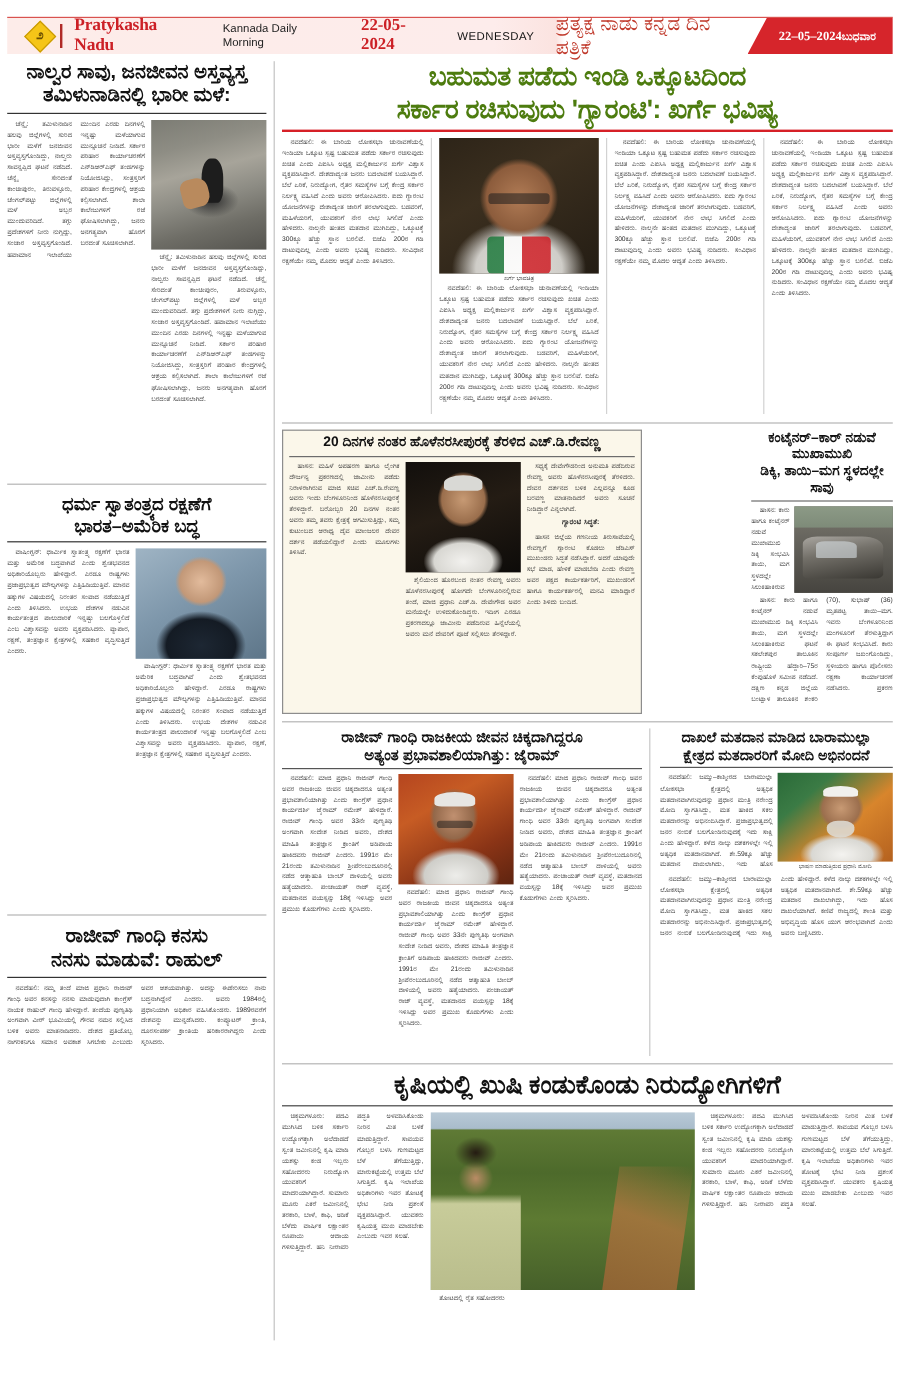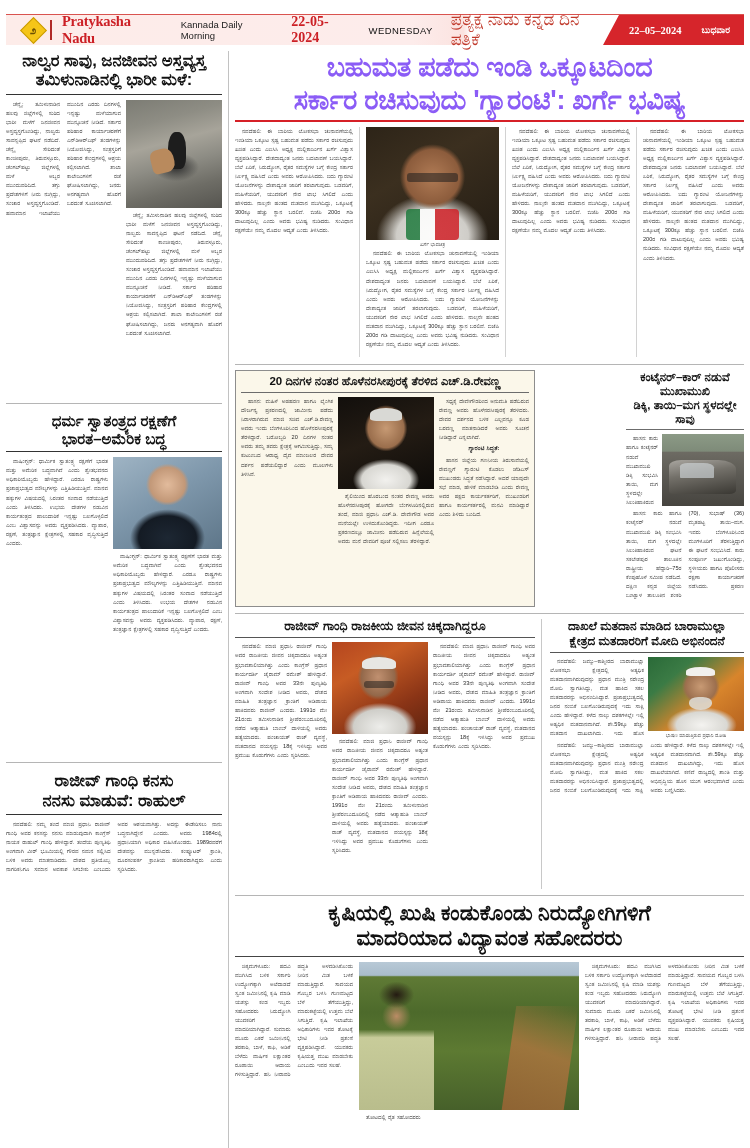--- a/index.html
+++ b/index.html
@@ -56,38 +56,38 @@
   .mh-day{font-size:9.5px;color:#111;margin-left:16px;letter-spacing:0.4px;}
   .mh-kn{font-size:17px;color:#c0392b;margin-left:18px;font-weight:normal;}
   .mh-redtag{
     margin-left:auto;height:30px;background:#d6252b;color:#fff;
     display:flex;align-items:center;padding:0 14px 0 26px;
     font-size:9.5px;font-weight:bold;
     clip-path:polygon(16px 0,100% 0,100% 100%,0 100%);
     white-space:nowrap;
   }
   .mh-redtag .mh-rd{font-family:"Liberation Serif",serif;font-size:10.5px;}
-  .mh-redtag .mh-rk{margin-left:20px;font-size:9px;}
+  .mh-redtag .mh-rk{margin-left:0;font-size:9px;}
 
   
   .body-wrap{position:relative;margin:6px 6px 0 6px;display:flex;gap:6px;}
   .col-left{width:216px;flex:0 0 216px;}
   .col-main{flex:1 1 auto;}
 
   
   .hl-blk{
     font-family:"Liberation Sans", sans-serif;
     font-weight:bold;color:#111;text-align:center;
     line-height:1.18;
   }
   .hl-s1{font-size:16.5px;}
   .hl-s2{font-size:15px;}
   .hl-red{
-    color:#8b5cf6;font-weight:bold;text-align:center;
-    font-size:27px;line-height:1.22;letter-spacing:-0.3px;
+    color:#4d7c0f;font-weight:bold;text-align:center;
+    font-size:22px;line-height:1.22;letter-spacing:-0.3px;
   }
   .hl-big{font-size:21px;font-weight:bold;color:#111;text-align:center;line-height:1.2;font-family:Liberation Serif, serif;}
   .hl-mid{font-size:13.5px;font-weight:bold;color:#111;text-align:center;line-height:1.2;}
   .hl-small{font-size:11.5px;font-weight:bold;color:#111;text-align:center;line-height:1.22;}
   .rule-red{height:2px;background:#d62027;margin:3px 0 5px 0;}
   .rule-blk{height:1px;background:#333;margin:4px 0 5px 0;}
   .rule-thin{height:1px;background:#b5b5b5;margin:5px 0;}
 
   
   .txt{
@@ -368,20 +368,21 @@
           </div>
         </div>
       </div>
 
       <div class="rule-thin" style="margin-top:6px;"></div>
 
       <div class="blockrow" style="margin-top:4px;">
 
         <div style="width:300px;flex:0 0 300px;">
           <div class="hl-mid" style="font-size:12.5px;">ರಾಜೀವ್ ಗಾಂಧಿ ರಾಜಕೀಯ ಜೀವನ ಚಿಕ್ಕದಾಗಿದ್ದರೂ</div>
+          <div class="hl-mid" style="font-size:12.5px;">ಅತ್ಯಂತ ಪ್ರಭಾವಶಾಲಿಯಾಗಿತ್ತು: ಜೈರಾಮ್</div>
           <div style="height:1px;background:#555;margin:3px 0 4px 0;"></div>
           <div style="display:flex;gap:5px;">
             <div class="txt" style="width:92px;flex:0 0 92px;height:235px;overflow:hidden;">
               <p>ನವದೆಹಲಿ: ಮಾಜಿ ಪ್ರಧಾನಿ ರಾಜೀವ್ ಗಾಂಧಿ ಅವರ ರಾಜಕೀಯ ಜೀವನ ಚಿಕ್ಕದಾದರೂ ಅತ್ಯಂತ ಪ್ರಭಾವಶಾಲಿಯಾಗಿತ್ತು ಎಂದು ಕಾಂಗ್ರೆಸ್ ಪ್ರಧಾನ ಕಾರ್ಯದರ್ಶಿ ಜೈರಾಮ್ ರಮೇಶ್ ಹೇಳಿದ್ದಾರೆ. ರಾಜೀವ್ ಗಾಂಧಿ ಅವರ 33ನೇ ಪುಣ್ಯತಿಥಿ ಅಂಗವಾಗಿ ಸಂದೇಶ ನೀಡಿದ ಅವರು, ದೇಶದ ಮಾಹಿತಿ ತಂತ್ರಜ್ಞಾನ ಕ್ರಾಂತಿಗೆ ಅಡಿಪಾಯ ಹಾಕಿದವರು ರಾಜೀವ್ ಎಂದರು. 1991ರ ಮೇ 21ರಂದು ತಮಿಳುನಾಡಿನ ಶ್ರೀಪೆರಂಬುದೂರಿನಲ್ಲಿ ನಡೆದ ಆತ್ಮಾಹುತಿ ಬಾಂಬ್ ದಾಳಿಯಲ್ಲಿ ಅವರು ಹತ್ಯೆಯಾದರು. ಪಂಚಾಯತ್ ರಾಜ್ ವ್ಯವಸ್ಥೆ, ಮತದಾನದ ವಯಸ್ಸನ್ನು 18ಕ್ಕೆ ಇಳಿಸಿದ್ದು ಅವರ ಪ್ರಮುಖ ಕೊಡುಗೆಗಳು ಎಂದು ಸ್ಮರಿಸಿದರು.</p>
             </div>
             <div style="width:96px;flex:0 0 96px;">
               <div class="photo ph-jairam" style="width:100%;height:92px;"></div>
               <div class="txt" style="margin-top:3px;height:140px;overflow:hidden;">
                 <p>ನವದೆಹಲಿ: ಮಾಜಿ ಪ್ರಧಾನಿ ರಾಜೀವ್ ಗಾಂಧಿ ಅವರ ರಾಜಕೀಯ ಜೀವನ ಚಿಕ್ಕದಾದರೂ ಅತ್ಯಂತ ಪ್ರಭಾವಶಾಲಿಯಾಗಿತ್ತು ಎಂದು ಕಾಂಗ್ರೆಸ್ ಪ್ರಧಾನ ಕಾರ್ಯದರ್ಶಿ ಜೈರಾಮ್ ರಮೇಶ್ ಹೇಳಿದ್ದಾರೆ. ರಾಜೀವ್ ಗಾಂಧಿ ಅವರ 33ನೇ ಪುಣ್ಯತಿಥಿ ಅಂಗವಾಗಿ ಸಂದೇಶ ನೀಡಿದ ಅವರು, ದೇಶದ ಮಾಹಿತಿ ತಂತ್ರಜ್ಞಾನ ಕ್ರಾಂತಿಗೆ ಅಡಿಪಾಯ ಹಾಕಿದವರು ರಾಜೀವ್ ಎಂದರು. 1991ರ ಮೇ 21ರಂದು ತಮಿಳುನಾಡಿನ ಶ್ರೀಪೆರಂಬುದೂರಿನಲ್ಲಿ ನಡೆದ ಆತ್ಮಾಹುತಿ ಬಾಂಬ್ ದಾಳಿಯಲ್ಲಿ ಅವರು ಹತ್ಯೆಯಾದರು. ಪಂಚಾಯತ್ ರಾಜ್ ವ್ಯವಸ್ಥೆ, ಮತದಾನದ ವಯಸ್ಸನ್ನು 18ಕ್ಕೆ ಇಳಿಸಿದ್ದು ಅವರ ಪ್ರಮುಖ ಕೊಡುಗೆಗಳು ಎಂದು ಸ್ಮರಿಸಿದರು.</p>
               </div>
@@ -410,21 +411,20 @@
           <div class="txt cols2" style="margin-top:3px;height:148px;overflow:hidden;">
             <p>ನವದೆಹಲಿ: ಜಮ್ಮು–ಕಾಶ್ಮೀರದ ಬಾರಾಮುಲ್ಲಾ ಲೋಕಸಭಾ ಕ್ಷೇತ್ರದಲ್ಲಿ ಅತ್ಯಧಿಕ ಮತದಾನವಾಗಿರುವುದನ್ನು ಪ್ರಧಾನ ಮಂತ್ರಿ ನರೇಂದ್ರ ಮೋದಿ ಸ್ವಾಗತಿಸಿದ್ದು, ಮತ ಹಾಕಿದ ಸಕಲ ಮತದಾರರನ್ನು ಅಭಿನಂದಿಸಿದ್ದಾರೆ. ಪ್ರಜಾಪ್ರಭುತ್ವದಲ್ಲಿ ಜನರ ನಂಬಿಕೆ ಬಲಗೊಂಡಿರುವುದಕ್ಕೆ ಇದು ಸಾಕ್ಷಿ ಎಂದು ಹೇಳಿದ್ದಾರೆ. ಕಳೆದ ನಾಲ್ಕು ದಶಕಗಳಲ್ಲೇ ಇಲ್ಲಿ ಅತ್ಯಧಿಕ ಮತದಾನವಾಗಿದೆ. ಶೇ.59ಕ್ಕೂ ಹೆಚ್ಚು ಮತದಾನ ದಾಖಲಾಗಿದ್ದು, ಇದು ಹೊಸ ದಾಖಲೆಯಾಗಿದೆ. ಕಣಿವೆ ರಾಜ್ಯದಲ್ಲಿ ಶಾಂತಿ ಮತ್ತು ಅಭಿವೃದ್ಧಿಯ ಹೊಸ ಯುಗ ಆರಂಭವಾಗಿದೆ ಎಂದು ಅವರು ಬಣ್ಣಿಸಿದರು.</p>
           </div>
         </div>
       </div>
 
       <div class="rule-thin" style="margin-top:6px;"></div>
 
       <div style="margin-top:4px;">
         <div class="hl-big">ಕೃಷಿಯಲ್ಲಿ ಖುಷಿ ಕಂಡುಕೊಂಡು ನಿರುದ್ಯೋಗಿಗಳಿಗೆ</div>
-        <div class="hl-big">ಮಾದರಿಯಾದ ವಿದ್ಯಾವಂತ ಸಹೋದರರು</div>
         <div style="height:1px;background:#444;margin:4px 0 5px 0;"></div>
         <div style="display:flex;gap:6px;">
           <div class="txt cols2" style="width:118px;flex:0 0 118px;height:190px;overflow:hidden;">
             <p>ಚಿಕ್ಕಮಗಳೂರು: ಪದವಿ ಮುಗಿಸಿದ ಬಳಿಕ ಸರ್ಕಾರಿ ಉದ್ಯೋಗಕ್ಕಾಗಿ ಅಲೆದಾಡದೆ ಸ್ವಂತ ಜಮೀನಿನಲ್ಲಿ ಕೃಷಿ ಮಾಡಿ ಯಶಸ್ಸು ಕಂಡ ಇಬ್ಬರು ಸಹೋದರರು ನಿರುದ್ಯೋಗಿ ಯುವಕರಿಗೆ ಮಾದರಿಯಾಗಿದ್ದಾರೆ. ಸುಮಾರು ಮೂರು ಎಕರೆ ಜಮೀನಿನಲ್ಲಿ ತರಕಾರಿ, ಬಾಳೆ, ಕಾಫಿ, ಅಡಿಕೆ ಬೆಳೆದು ವಾರ್ಷಿಕ ಲಕ್ಷಾಂತರ ರೂಪಾಯಿ ಆದಾಯ ಗಳಿಸುತ್ತಿದ್ದಾರೆ. ಹನಿ ನೀರಾವರಿ ಪದ್ಧತಿ ಅಳವಡಿಸಿಕೊಂಡು ನೀರಿನ ಮಿತ ಬಳಕೆ ಮಾಡುತ್ತಿದ್ದಾರೆ. ಸಾವಯವ ಗೊಬ್ಬರ ಬಳಸಿ ಗುಣಮಟ್ಟದ ಬೆಳೆ ತೆಗೆಯುತ್ತಿದ್ದು, ಮಾರುಕಟ್ಟೆಯಲ್ಲಿ ಉತ್ತಮ ಬೆಲೆ ಸಿಗುತ್ತಿದೆ. ಕೃಷಿ ಇಲಾಖೆಯ ಅಧಿಕಾರಿಗಳು ಇವರ ತೋಟಕ್ಕೆ ಭೇಟಿ ನೀಡಿ ಪ್ರಶಂಸೆ ವ್ಯಕ್ತಪಡಿಸಿದ್ದಾರೆ. ಯುವಕರು ಕೃಷಿಯತ್ತ ಮುಖ ಮಾಡಬೇಕು ಎಂಬುದು ಇವರ ಸಲಹೆ.</p>
           </div>
           <div style="width:220px;flex:0 0 220px;">
             <div class="photo ph-farm" style="width:100%;height:148px;"></div>
             <div class="txt" style="margin-top:3px;height:38px;overflow:hidden;">
               <p>ತೋಟದಲ್ಲಿ ರೈತ ಸಹೋದರರು</p>
             </div>

